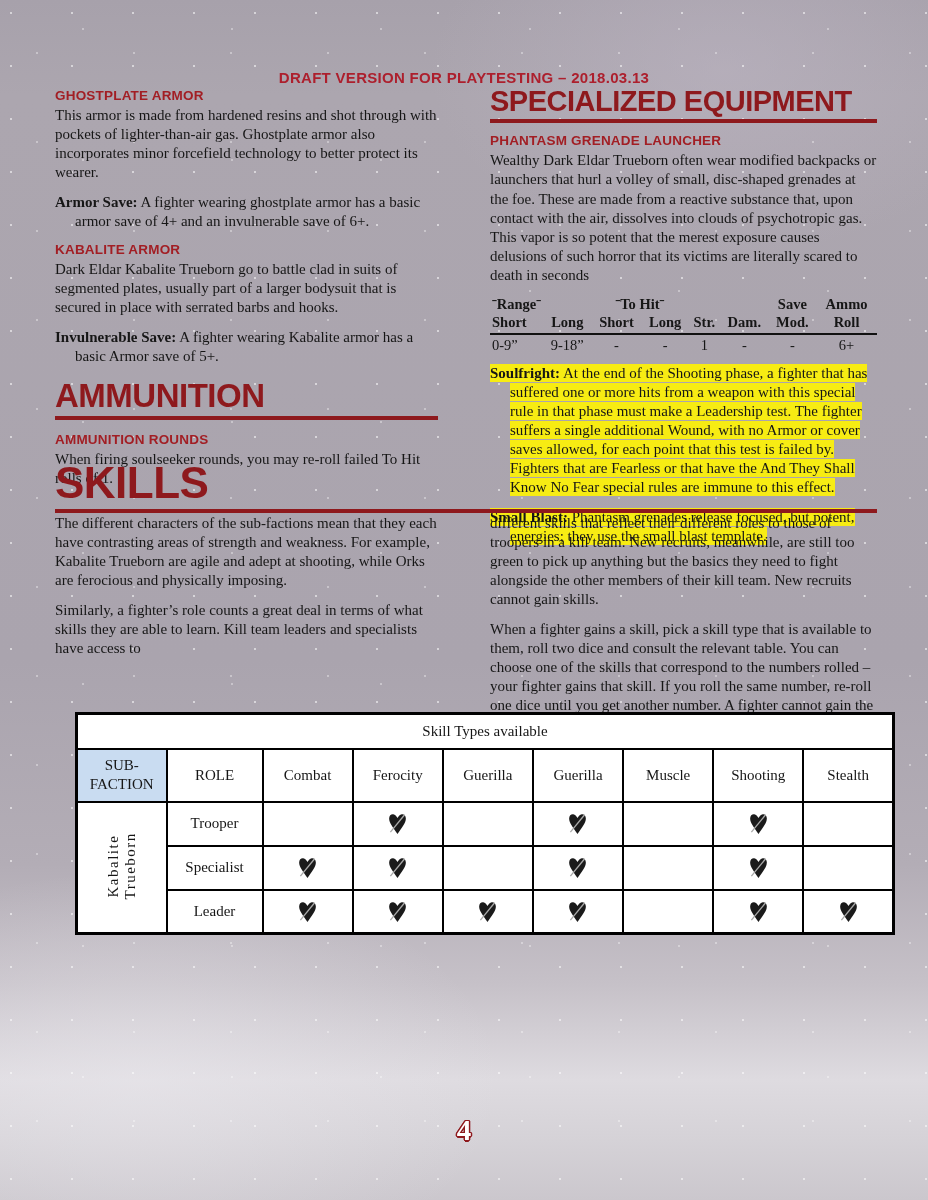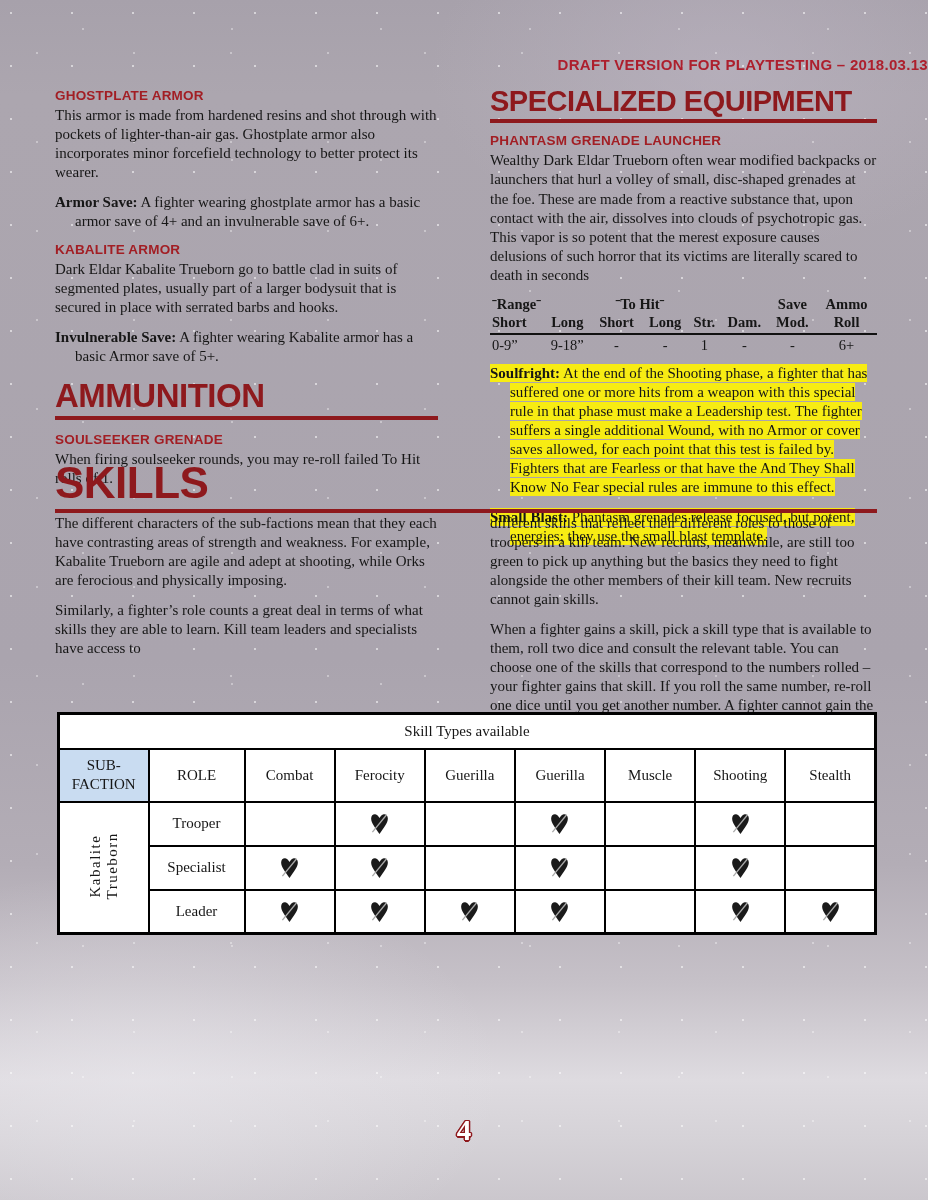--- a/index.html
+++ b/index.html
@@ -20,21 +20,21 @@
       radial-gradient(circle at 11px 13px, rgba(255,255,255,.65) .6px, transparent 1.2px),
       radial-gradient(circle at 37px 53px, rgba(255,255,255,.45) .6px, transparent 1.1px),
       radial-gradient(circle at 83px 29px, rgba(255,255,255,.35) .8px, transparent 1.4px),
       radial-gradient(420px 260px at 78% 6%, rgba(189,181,195,.55), transparent 70%),
       radial-gradient(520px 300px at 15% 90%, rgba(235,233,238,.5), transparent 70%),
       linear-gradient(180deg,#a7a1ab 0%,#aca6af 8%,#aaa4ae 55%,#b3adb6 72%,#c6c1c8 82%,#dedbe0 90%,#d5d2d7 95%,#cbc7cd 100%);
     background-size:61px 53px,97px 89px,149px 131px,100% 100%,100% 100%,100% 100%;
   }
   .abs{position:absolute;}
   
-  .draft{top:56px;left:0;width:100%;text-align:right;
+  .draft{top:69px;left:0;width:100%;text-align:center;
     font-family:"Liberation Sans",sans-serif;font-weight:700;font-size:15px;
     color:var(--draftred);letter-spacing:.3px;}
   
   .colL{left:55px;width:383px;}
   .colR{left:490px;width:387px;}
   .top-left{top:88px;}
   .top-right{top:86px;}
   p.body{font-size:15px;line-height:1.27;margin-bottom:11px;}
   p.rule{font-size:15px;line-height:1.27;margin-bottom:11px;padding-left:20px;text-indent:-20px;}
   p.rule b{font-family:"Liberation Serif",serif;}
@@ -48,21 +48,21 @@
   .bighead.skills{font-size:44px;}
   .skills-cols{top:514px;}
   .hl span{background:var(--hl);padding:1px 0;}
   
   table.wtable{width:100%;border-collapse:collapse;margin:4px 0 10px 0;font-family:"Liberation Serif",serif;}
   table.wtable th{font-weight:700;font-size:14.5px;text-align:center;padding:0 0 1px 0;line-height:1.2;}
   table.wtable .r2 th{border-bottom:2px solid #111;}
   table.wtable td{font-size:14.5px;text-align:center;padding:2px 0 0 0;}
   table.wtable th:first-child,table.wtable td:first-child{text-align:left;padding-left:2px;}
   
-  .skilltable-wrap{top:712px;left:57px;width:820px;}
+  .skilltable-wrap{top:712px;left:75px;width:820px;}
   table.stable{width:820px;border-collapse:collapse;table-layout:fixed;border:3px solid #000;
     font-family:"Liberation Serif",serif;}
   table.stable td{border:2px solid #000;text-align:center;vertical-align:middle;font-size:15px;background:#fff;}
   td.st-title{background:var(--tblue);height:35px;font-size:15px;}
   .hrow td{background:var(--tblue);height:53px;line-height:1.25;}
   .hrow td.light{background:var(--tbluelight);}
   td.st-vert{background:var(--tbluelight);}
   .brow td{height:44px;}
   .vtext{writing-mode:vertical-rl;transform:rotate(180deg);font-size:15px;letter-spacing:1.5px;display:inline-block;}
   svg.kicon{display:inline-block;vertical-align:middle;}
@@ -82,21 +82,21 @@
   <div class="abs colL top-left">
     <div class="subhead">GHOSTPLATE ARMOR</div>
     <p class="body">This armor is made from hardened resins and shot through with pockets of lighter-than-air gas. Ghostplate armor also incorporates minor forcefield technology to better protect its wearer.</p>
     <p class="rule"><b>Armor Save:</b><span> A fighter wearing ghostplate armor has a basic armor save of 4+ and an invulnerable save of 6+.</span></p>
 
     <div class="subhead">KABALITE ARMOR</div>
     <p class="body">Dark Eldar Kabalite Trueborn go to battle clad in suits of segmented plates, usually part of a larger bodysuit that is secured in place with serrated barbs and hooks.</p>
     <p class="rule"><b>Invulnerable Save:</b><span> A fighter wearing Kabalite armor has a basic Armor save of 5+.</span></p>
 
     <div class="bighead ammo">AMMUNITION</div>
-    <div class="subhead">SOULSEEKER GRENADE</div>
+    <div class="subhead">AMMUNITION ROUNDS</div>
     <p class="body">When firing soulseeker rounds, you may re-roll failed To Hit rolls of 1.</p>
   </div>
 
   <div class="abs colR top-right">
     <div class="bighead spec">SPECIALIZED EQUIPMENT</div>
     <div class="subhead">PHANTASM GRENADE LAUNCHER</div>
     <p class="body">Wealthy Dark Eldar Trueborn often wear modified backpacks or launchers that hurl a volley of small, disc-shaped grenades at the foe. These are made from a reactive substance that, upon contact with the air, dissolves into clouds of psychotropic gas. This vapor is so potent that the merest exposure causes delusions of such horror that its victims are literally scared to death in seconds</p>
 
     <table class="wtable">
       <thead>

